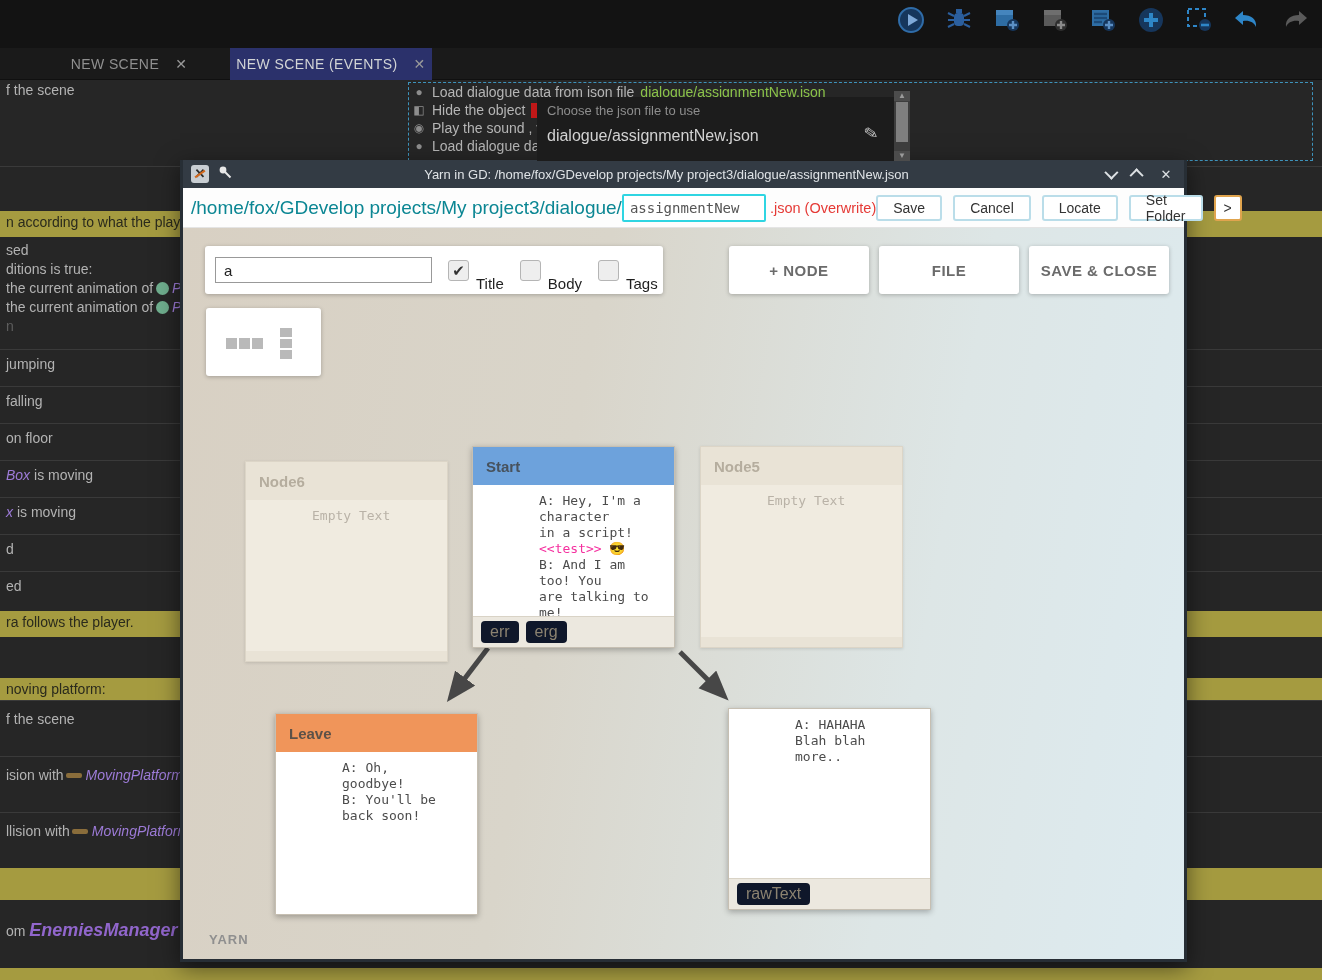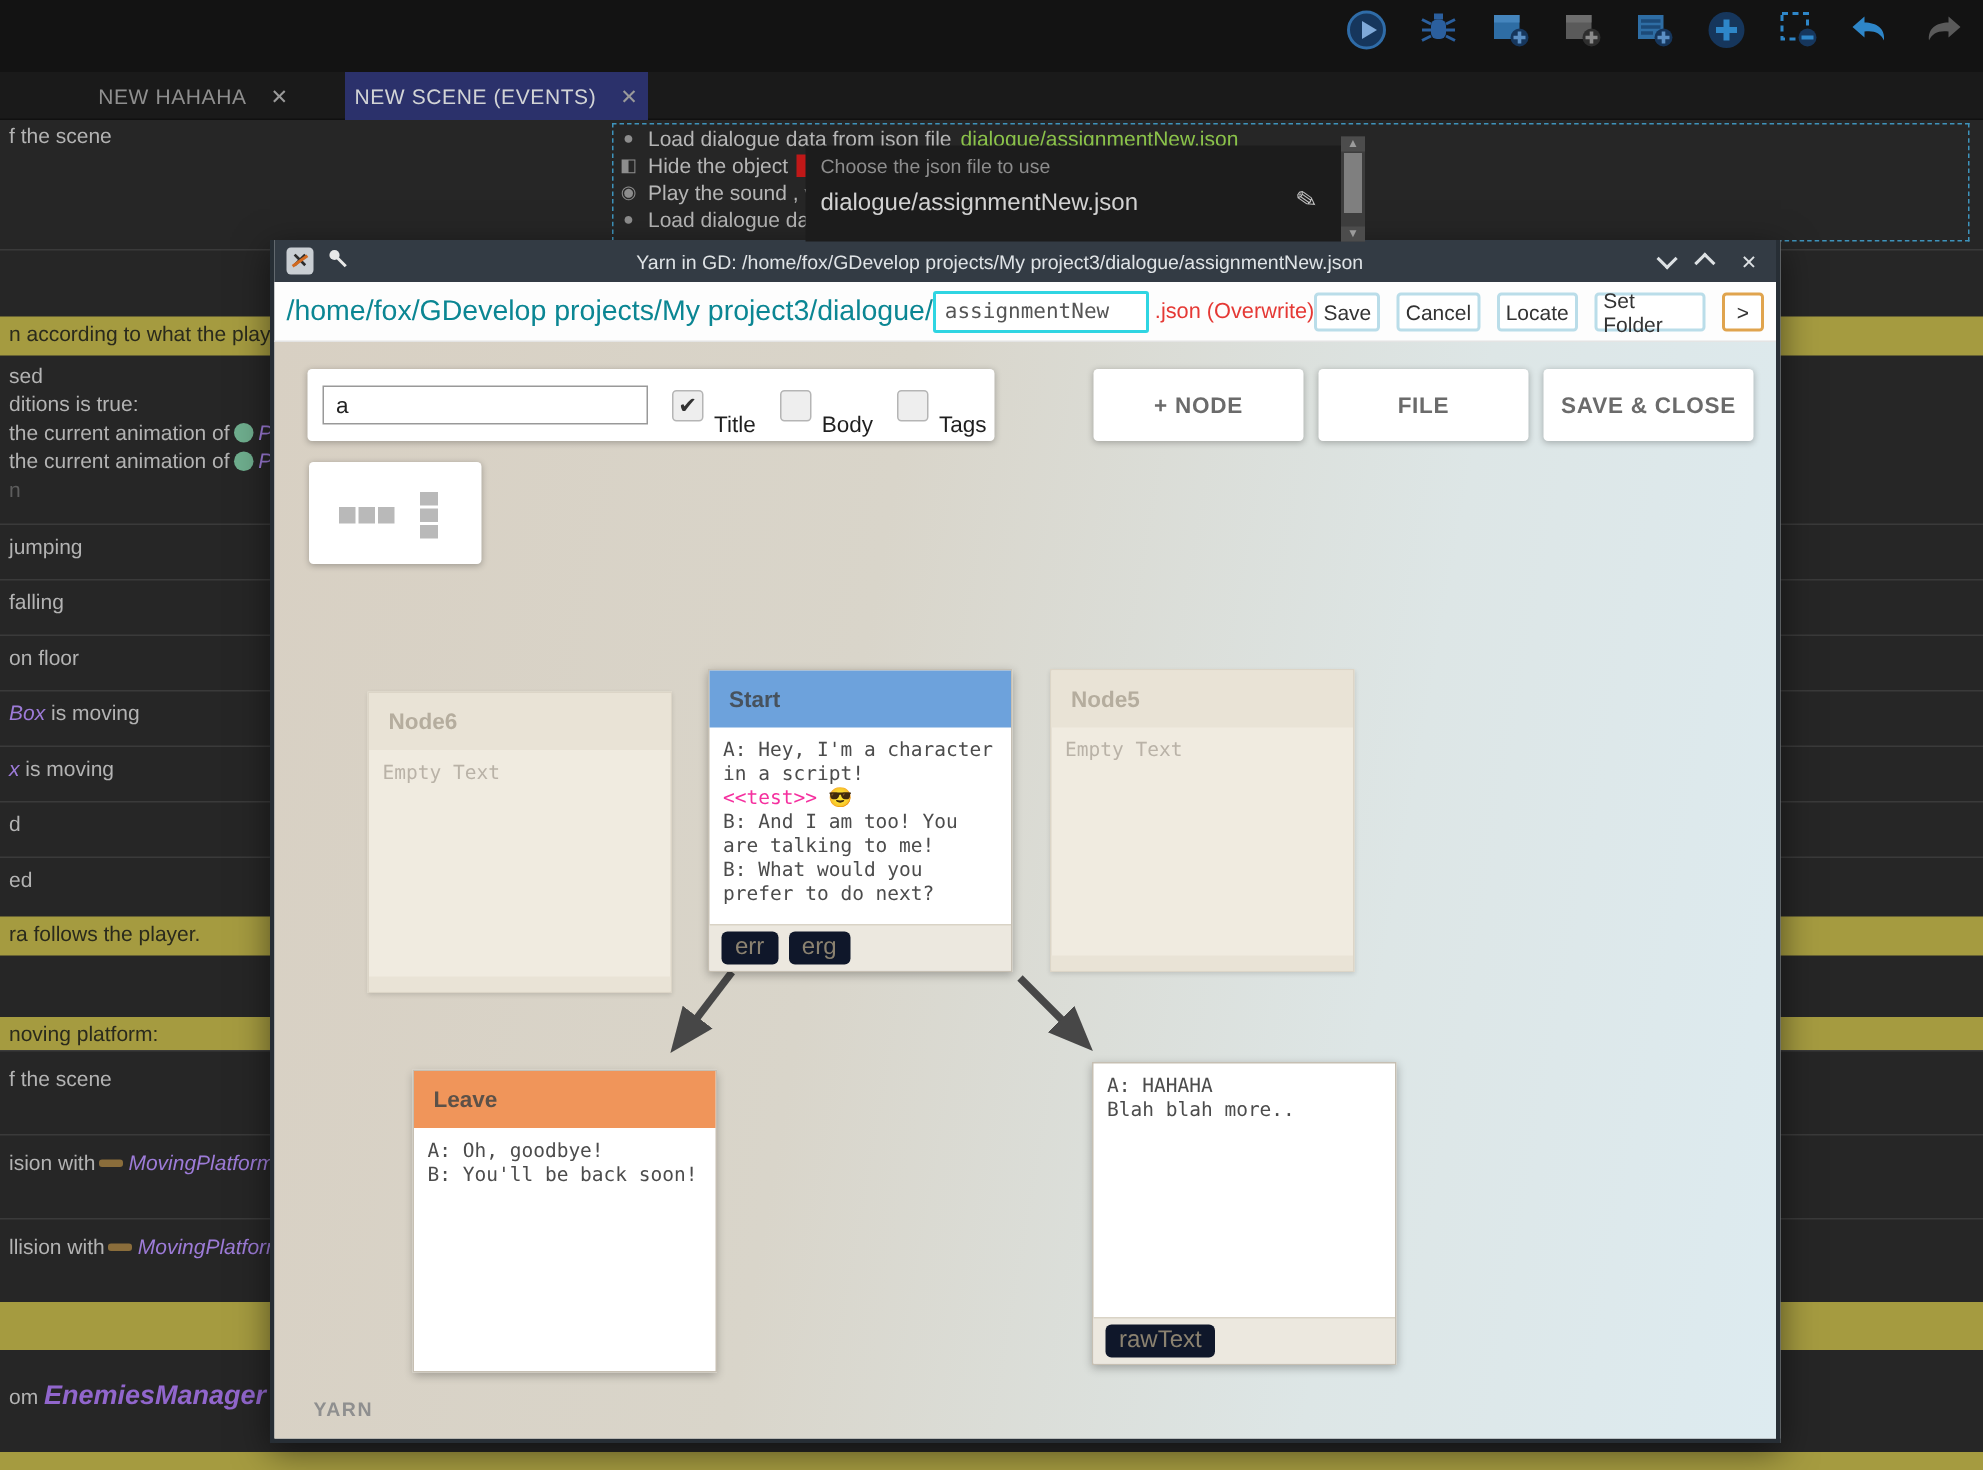--- a/index.html
+++ b/index.html
@@ -54,42 +54,42 @@
   .win-btn{color:#dde1e4;width:20px;text-align:center;font-size:13px;cursor:pointer;}
   .chev{display:inline-block;width:8px;height:8px;border:solid #dde1e4;border-width:0 2px 2px 0;}
   .chev.down{transform:rotate(45deg) translateY(-2px);}
   .chev.up{transform:rotate(-135deg) translateY(-2px);}
 
   #headerbar{height:40px;background:#fdfdfd;display:flex;align-items:center;padding:0 8px;box-sizing:border-box;border-bottom:1px solid #e4e4e4;}
   #path-prefix{color:#0b8693;font-size:19px;white-space:nowrap;}
   #fname-input{width:128px;height:22px;border:2px solid #2fd5e2;border-radius:2px;font-family:"DejaVu Sans Mono",monospace;font-size:14px;color:#555;padding:1px 6px;outline:none;}
   #fname-suffix{color:#e53935;font-size:14.5px;margin-left:4px;white-space:nowrap;}
   #hdr-buttons{margin-left:auto;display:flex;gap:11px;}
-  .hdr-btn{height:26px;box-sizing:border-box;padding:0 4px;background:#fff;border:2px solid #badde9;border-radius:3px;font-size:14px;color:#333;display:flex;align-items:center;cursor:pointer;}
+  .hdr-btn{height:26px;box-sizing:border-box;padding:0 15px;background:#fff;border:2px solid #badde9;border-radius:3px;font-size:14px;color:#333;display:flex;align-items:center;cursor:pointer;}
   .hdr-btn.accent{border-color:#e0a44e;padding:0 8px;}
 
   #canvas{position:relative;height:731px;background:linear-gradient(100deg,#d8d0c3 0%,#d9d5ca 38%,#dde6e6 72%,#ddebf0 100%);overflow:hidden;}
 
   .card{position:absolute;background:#fff;border-radius:3px;box-shadow:0 1px 4px rgba(0,0,0,.25);}
   #search-card{left:22px;top:18px;width:458px;height:48px;display:flex;align-items:center;padding:0 10px;box-sizing:border-box;gap:10px;}
   #search-input{width:222px;height:26px;border:1px solid #999;font-size:15px;padding:0 8px;color:#222;outline:none;box-sizing:border-box;}
   .filt{display:flex;align-items:center;gap:7px;}
   .cb{width:19px;height:19px;background:#eee;border:1px solid #b5b5b5;border-radius:3px;font-size:15px;line-height:19px;text-align:center;color:#333;cursor:pointer;}
   .filt-label{font-size:15px;color:#1f1f1f;margin-top:27px;}
   .act-btn{height:48px;width:140px;display:flex;align-items:center;justify-content:center;font-size:15px;font-weight:bold;color:#6b6b6b;letter-spacing:.5px;cursor:pointer;}
   #zoom-widget{left:23px;top:80px;width:115px;height:68px;}
   .hdots{position:absolute;left:20px;top:30px;display:flex;gap:2px;}
   .hdots span{width:11px;height:11px;background:#b9b9b9;}
   .vdots{position:absolute;left:74px;top:20px;display:flex;flex-direction:column;gap:2px;}
   .vdots span{width:12px;height:9px;background:#b9b9b9;}
 
   
   .ynode{position:absolute;display:flex;flex-direction:column;background:#fff;border:1px solid #c6bfb2;box-shadow:0 2px 6px rgba(0,0,0,.28);cursor:pointer;}
   .ynode-header{height:38px;display:flex;align-items:center;padding:0 13px;font-size:15px;font-weight:bold;color:#47525d;flex:none;}
-  .ynode-body{flex:1;padding:8px 9px;font-family:"DejaVu Sans Mono",monospace;font-size:13px;line-height:16px;color:#4c4c4c;overflow:hidden;}
+  .ynode-body{flex:1;padding:8px 20px;font-family:"DejaVu Sans Mono",monospace;font-size:13px;line-height:16px;color:#4c4c4c;overflow:hidden;margin-left:46px;}
   .ynode-footer{flex:none;height:30px;background:#ece8df;border-top:1px solid #d9d3c6;display:flex;align-items:center;gap:7px;padding:0 8px;}
   .tag-chip{background:#0f172a;color:#8b8270;font-size:16px;padding:2px 9px;border-radius:4px;}
   .ynode.ghost{background:#f0ebe0;border-color:#dcd5c7;box-shadow:0 1px 3px rgba(0,0,0,.12);}
   .ynode.ghost .ynode-header{background:#e9e3d6;color:#b5ad9e;}
   .ynode.ghost .ynode-body{color:#b9b2a7;}
   .ynode.ghost .ynode-footer{height:10px;background:#e9e3d6;border-top:none;}
   .hdr-blue{background:#6da2dc;}
   .hdr-orange{background:#f0955a;color:#5c5148;}
   .hdr-yellow{background:#f8dc6e;color:#57503f;}
   .cmd{color:#f5309f;}
@@ -173,21 +173,21 @@
         <div class="tb-icon">
           <svg viewBox="0 0 30 30">
             <path d="M19 6l8 7-8 7v-4c-6-1-11 1-13 6-1-8 5-12 13-12z" fill="#5a5a5a"></path>
           </svg>
         </div>
       </div>
   </div>
 
   <div id="tabbar">
       <div class="tab">
-        <span>NEW HAHAHA</span>
+        <span>NEW SCENE</span>
         <span class="tab-close">✕</span>
       </div>
       <div class="tab active">
         <span>NEW SCENE (EVENTS)</span>
         <span class="tab-close">✕</span>
       </div>
     </div>
 
   <div id="events">
     <div id="events-rows">

